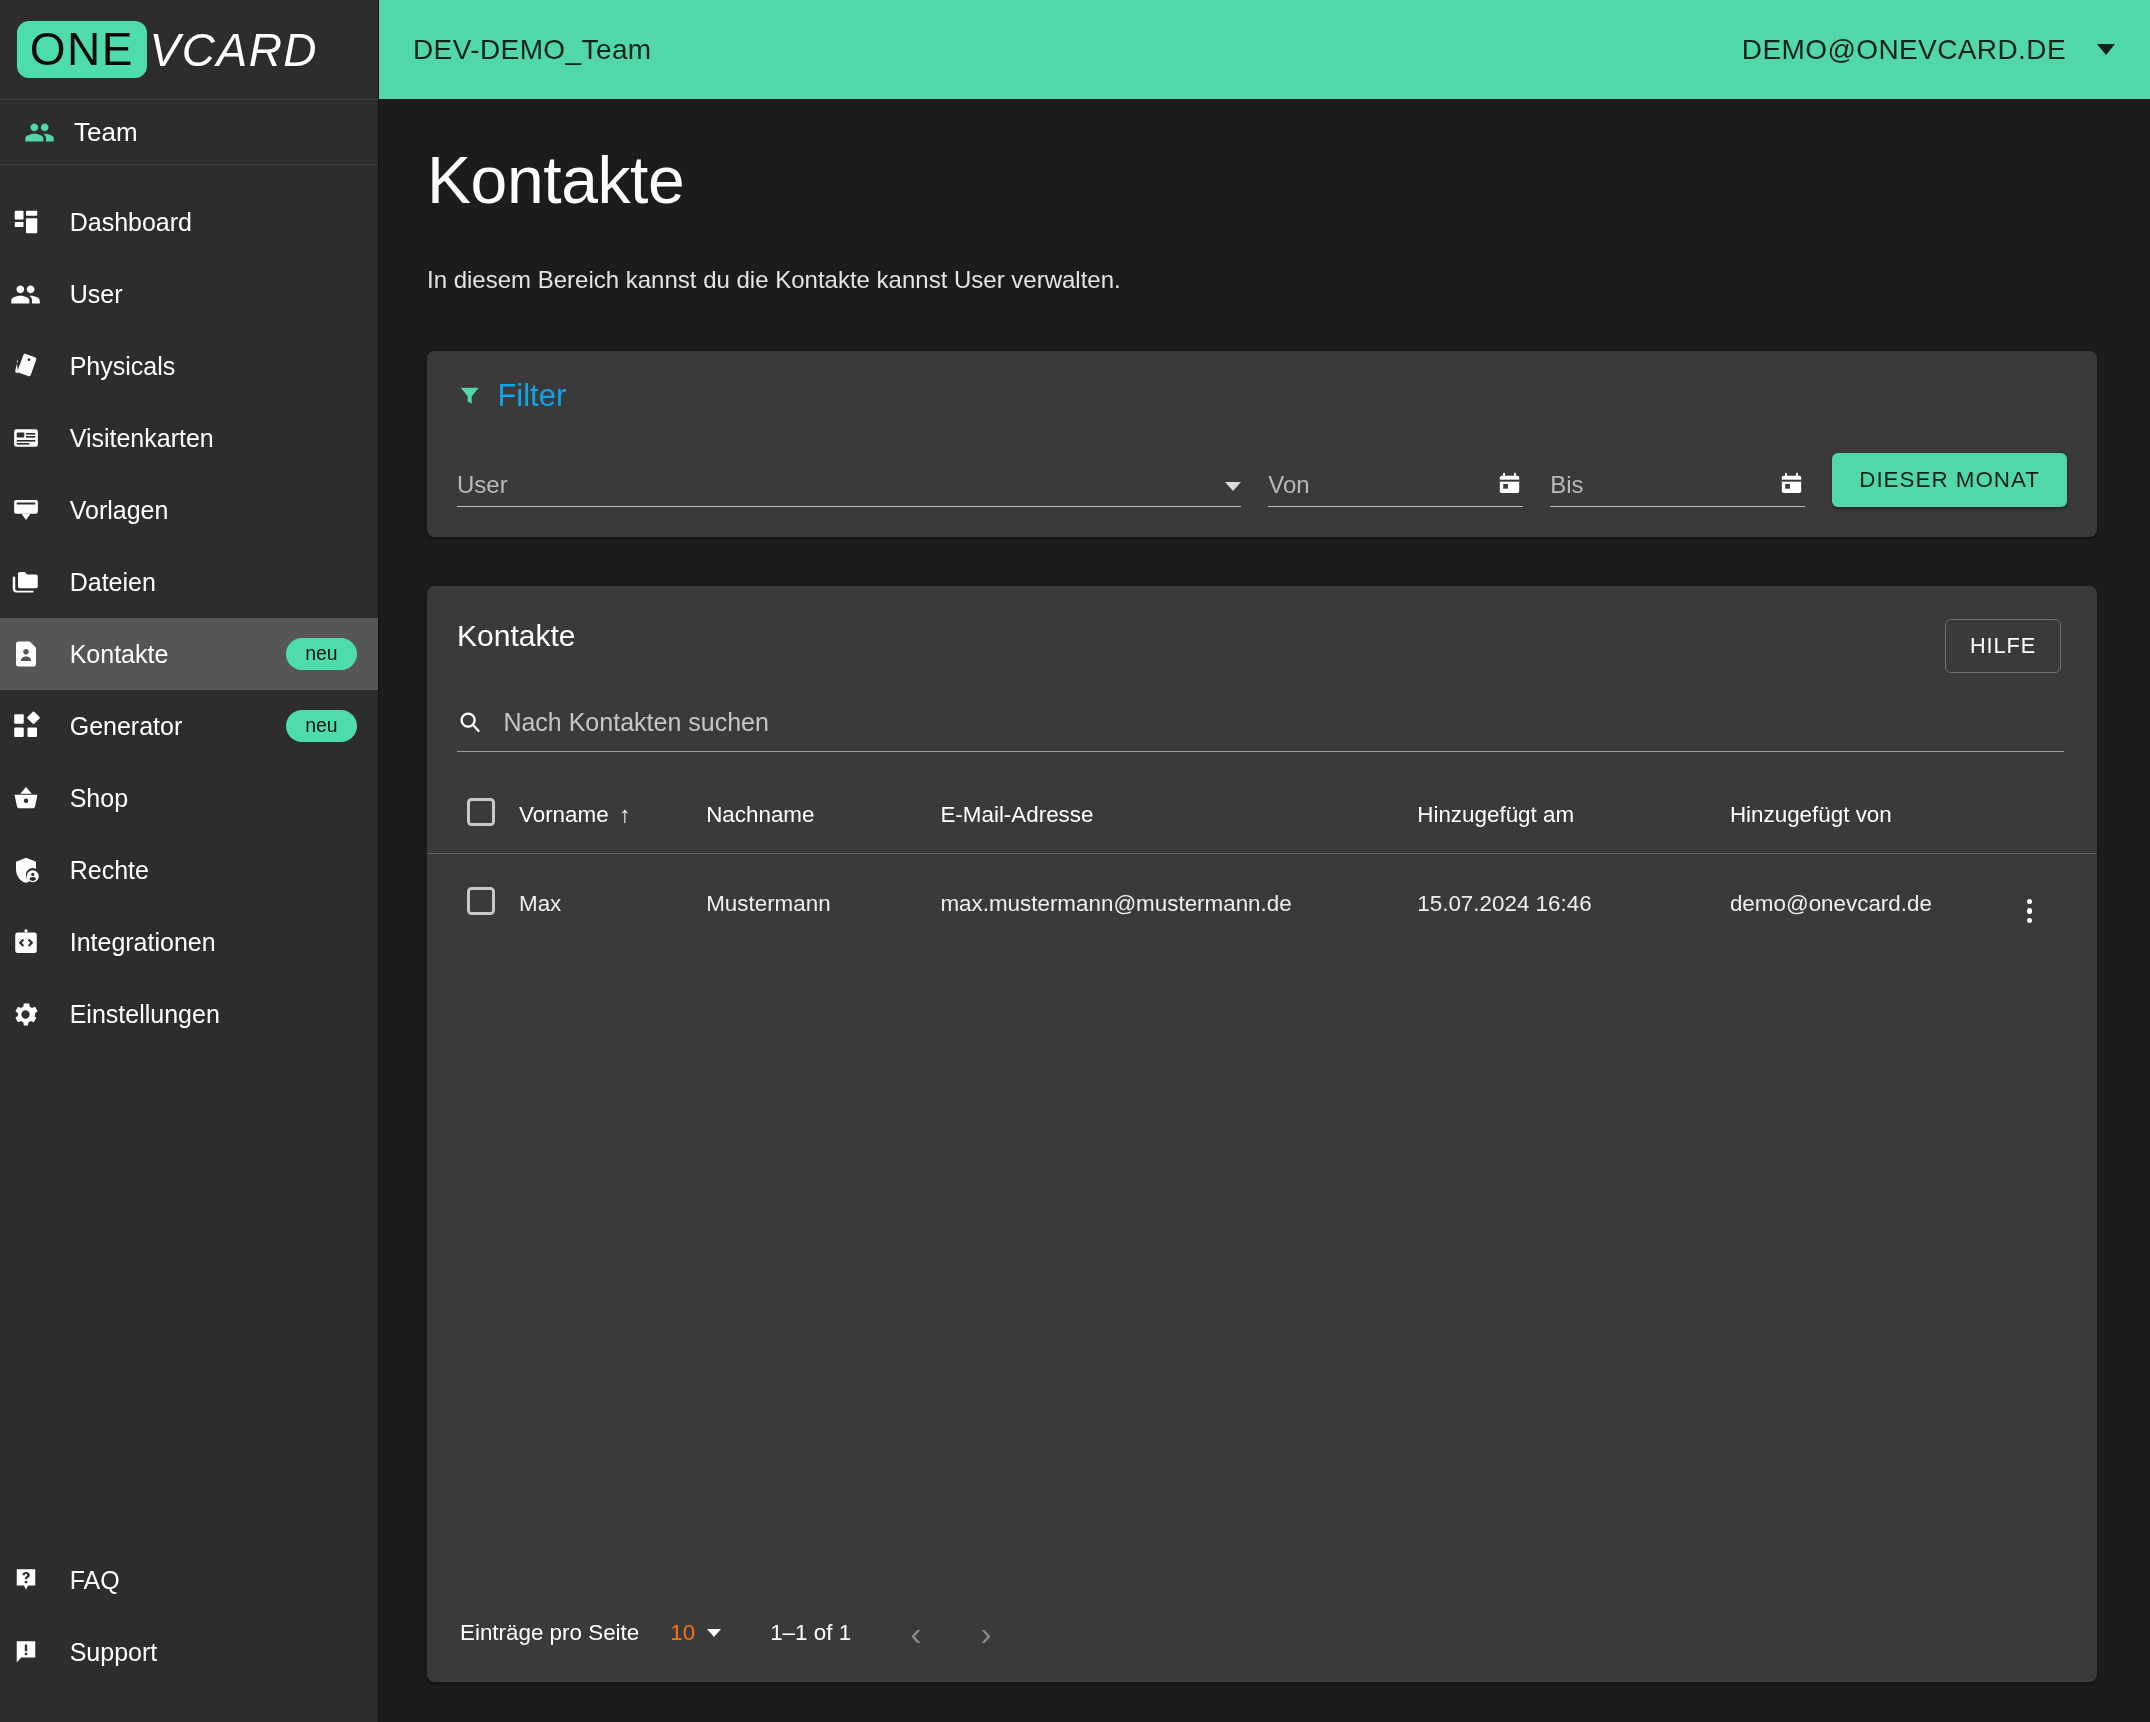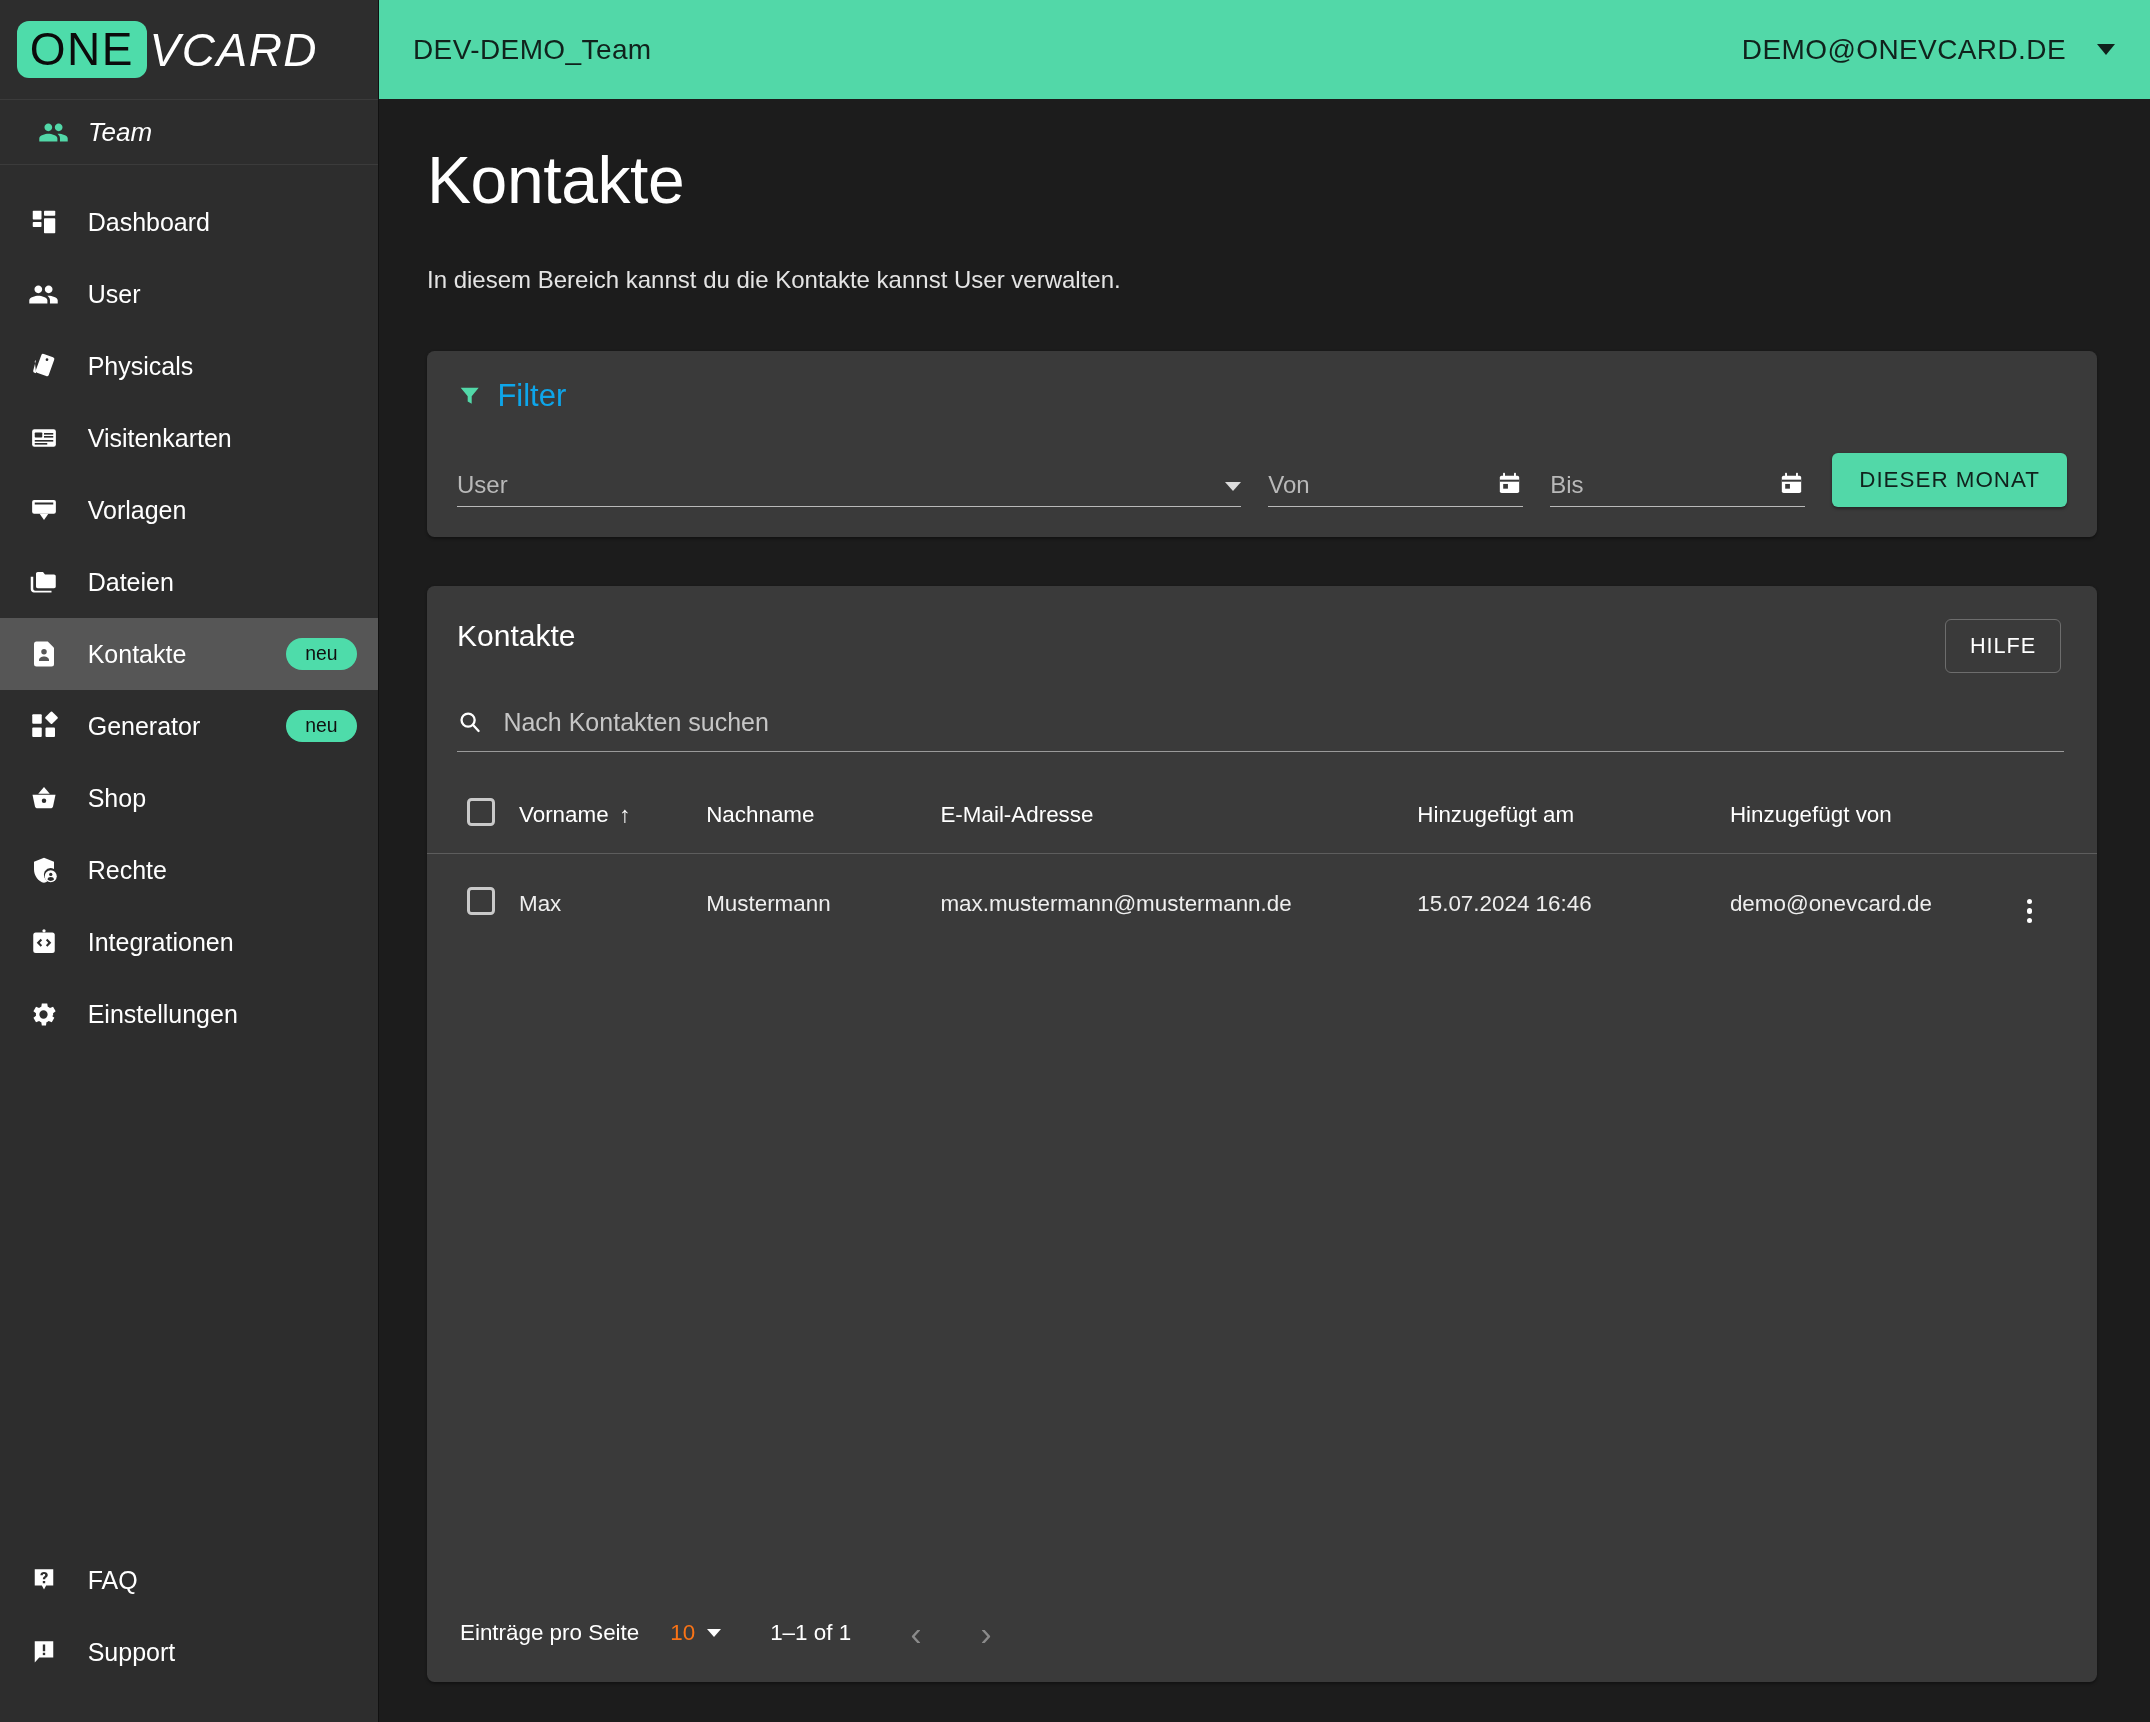--- a/index.html
+++ b/index.html
@@ -61,42 +61,40 @@
     margin-left: 3px;
     position: relative;
     font-style: italic;
   }
 
   .team-row {
     height: 66px;
     flex: 0 0 66px;
     display: flex;
     align-items: center;
-    padding-left: 31px;
+    padding-left: 17px;
     border-bottom: 1.5px solid #3b3b3b;
     border-top: 0.7px solid #3b3b3b;
-    font-style: italic;
   }
   .team-row .icon { width: 45px; display:flex; justify-content:center; }
   .team-row .label {
     color: #fff;
     font-size: 26px;
     margin-left: 12px;
   }
 
   .nav {
     padding-top: 21px;
     flex: 1 1 auto;
     overflow: hidden;
   }
   .nav-item {
     height: 72px;
     display: flex;
     align-items: center;
-    padding-left: 18px;
     padding-right: 21px;
     cursor: pointer;
   }
   .nav-item.active { background: #565656; }
   .nav-item .icon {
     width: 51px;
     display: flex;
     justify-content: center;
     align-items: center;
     flex: 0 0 51px;

